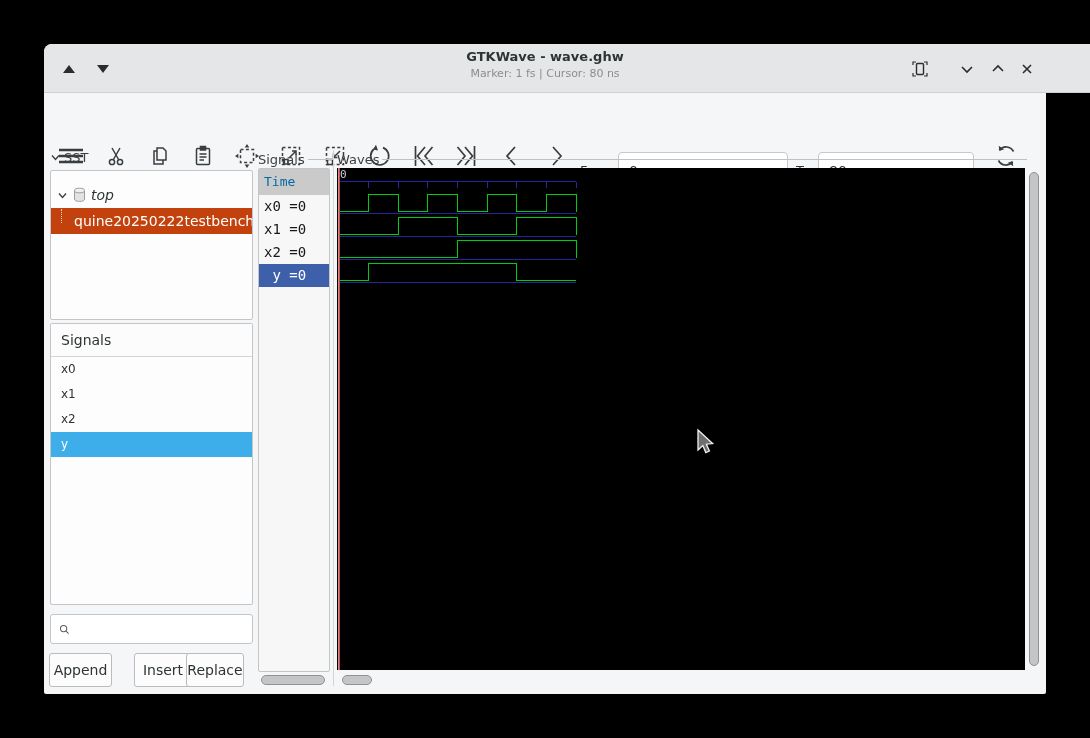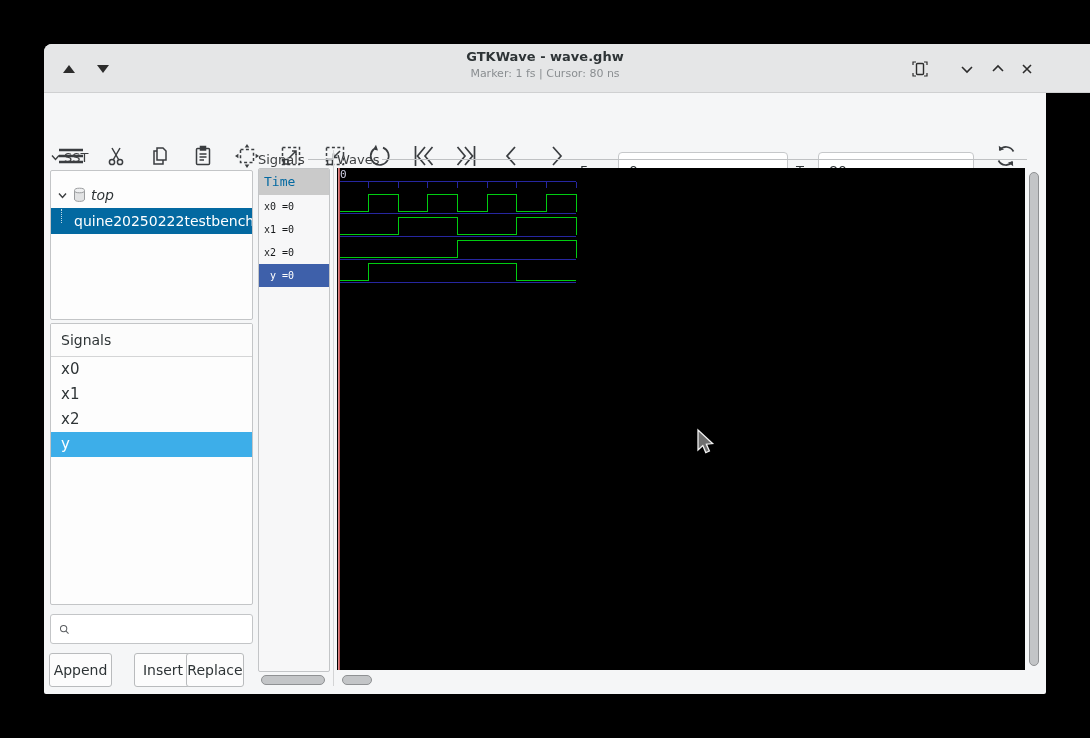--- a/index.html
+++ b/index.html
@@ -25,33 +25,33 @@
   .tool svg { stroke:#3a3d40; fill:none; stroke-width:1.5; }
   .fld-label { position:absolute; top:69px; font-size:13px; color:#2e3436; }
   .field { position:absolute; top:58px; height:37px; background:#fff; border:1px solid #c6c8ca;
     border-radius:4px; font-size:14px; color:#2e3436; padding:0 10px;
     font-family:"DejaVu Sans","Liberation Sans",sans-serif; outline:none; }
   
   .frame-label { position:absolute; font-size:13px; color:#3c3e40; display:flex; align-items:center; gap:3px; }
   .frame-line { height:1px; background:#bfc1c3; flex:0 0 auto; }
   .box { position:absolute; background:#fdfdfd; border:1px solid #c3c5c7; border-radius:2px; overflow:hidden; }
   .tree-row { height:26px; display:flex; align-items:center; font-size:14px; color:#2e3436; gap:4px; padding-left:6px; white-space:nowrap; }
-  .tree-row.sel { background:#0369a1; color:#fff; }
+  .tree-row.sel { background:#c2410c; color:#fff; }
   .dotline { width:12px; height:14px; border-left:1px dotted rgba(255,255,255,.75); border-bottom:1px dotted rgba(255,255,255,.75); margin-left:4px; margin-top:-10px; }
   .list-hdr { height:33px; line-height:33px; padding-left:10px; font-size:14px; color:#2e3436; border-bottom:1px solid #d4d5d6; background:#fcfcfc; }
-  .list-item { height:25px; line-height:25px; padding-left:10px; font-size:15px; color:#2e3436; }
+  .list-item { height:25px; line-height:25px; padding-left:10px; font-size:12px; color:#2e3436; }
   .list-item.sel { background:#3daee9; color:#fff; }
   .search { position:absolute; background:#fff; border:1px solid #c3c5c7; border-radius:3px; display:flex; align-items:center; padding-left:8px; gap:6px; }
   .search input { border:none; outline:none; flex:1; height:100%; font-size:13px; background:transparent; }
   .btn { position:absolute; height:34px; background:#fcfcfc; border:1px solid #b9bbbd; border-radius:3px;
     font-size:14px; color:#2e3436; display:flex; align-items:center; justify-content:center; }
   
   .mono { font-family:"DejaVu Sans Mono","Liberation Mono",monospace; }
   .name-hdr { height:26px; line-height:26px; background:#cacaca; color:#0369a1; font-size:13px; padding-left:5px; }
-  .name-row { height:23px; line-height:23px; color:#16181a; font-size:10px; padding-left:5px; white-space:pre; }
+  .name-row { height:23px; line-height:23px; color:#16181a; font-size:14px; padding-left:5px; white-space:pre; }
   .name-row.sel { background:#3e60aa; color:#fff; }
   
   #wave-canvas { position:absolute; left:293px; top:124px; width:688px; height:502px; background:#000; }
   #origin-label { position:absolute; left:3px; top:0; font-size:11px; color:#cfcfe4; z-index:3; }
   #marker-line { position:absolute; left:1px; top:0; width:2px; height:502px; z-index:2;
     background:linear-gradient(to right,#e8a2a2,#b23838); }
   
   .sb-track { position:absolute; border-radius:6px; }
   .sb-thumb { position:absolute; background:#c3c5c7; border:1px solid #8f9193; border-radius:6px; }
   .vline { position:absolute; width:1px; background:#d3d4d5; }

